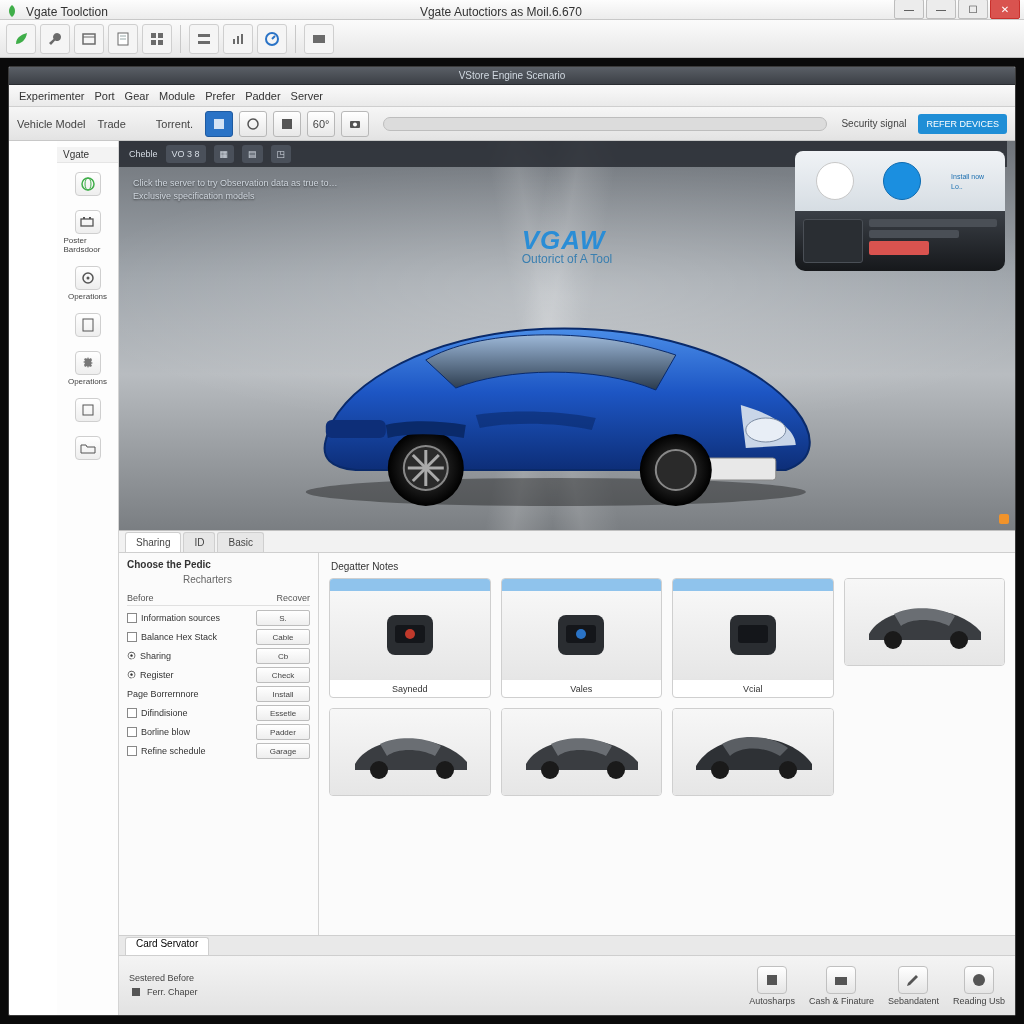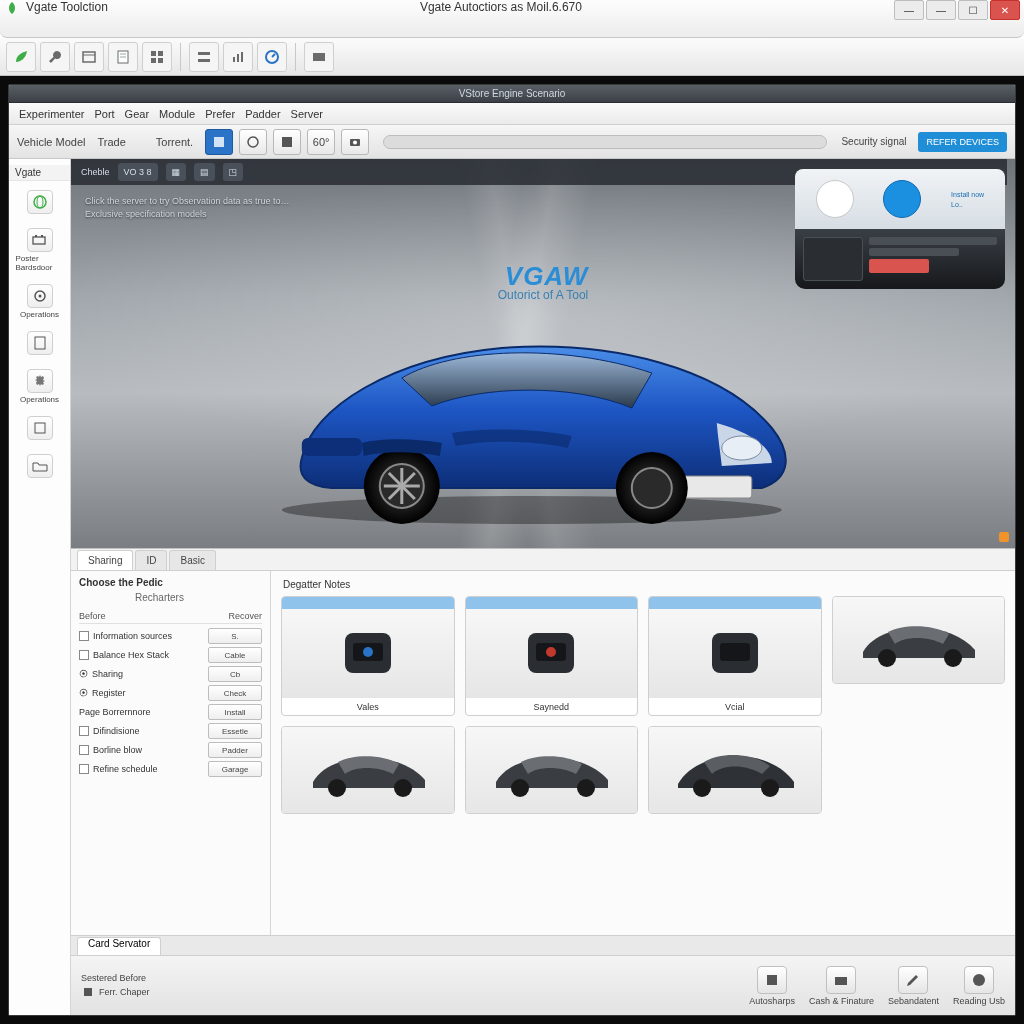--- a/index.html
+++ b/index.html
@@ -1,19 +1,19 @@
 <!DOCTYPE html>
 <html><head>
 <meta charset="utf-8">
 <style>
   * { box-sizing: border-box; margin: 0; padding: 0; font-family: "Segoe UI", Tahoma, sans-serif; }
   body { width: 1024px; height: 1024px; background: #000; overflow: hidden; }
   .window { width: 1024px; height: 1024px; background: #fff; display: flex; flex-direction: column; }
   
-  .titlebar { height: 38px; background: linear-gradient(#fdfdfd,#ececec); border-bottom: 1px solid #c8c8c8; display: flex; align-items: flex-start; padding: 0 4px; font-size: 12px; color: #333; border-radius: 7px; }
+  .titlebar { height: 20px; background: linear-gradient(#fdfdfd,#ececec); border-bottom: 1px solid #c8c8c8; display: flex; align-items: flex-end; padding: 0 4px; font-size: 12px; color: #333; }
   .titlebar .app-icon { width: 16px; height: 16px; margin-right: 6px; display:inline-flex; align-items:center; justify-content:center; }
   .titlebar .title-left { flex: 0 0 auto; }
   .titlebar .title-center { flex: 1; text-align: center; color:#333; }
   .titlebar .win-controls { display: flex; gap: 2px; }
   .win-btn { width: 30px; height: 20px; background:#ececec; border:1px solid #bdbdbd; border-radius:2px; display:flex; align-items:center; justify-content:center; font-size:10px; color:#333; }
   .win-btn.close { background:#d9534f; color:#fff; border-color:#c9302c; }
   
   .toolbar { height: 38px; background: linear-gradient(#fbfbfb,#e7e7e7); border-bottom: 1px solid #c0c0c0; display:flex; align-items:center; padding:0 6px; gap:4px; }
   .tbbtn { width: 30px; height: 30px; background:#f5f5f5; border:1px solid #cfcfcf; border-radius:3px; display:flex; align-items:center; justify-content:center; color:#555; }
   .tbsep { width:1px; height:28px; background:#c8c8c8; margin:0 4px; }
@@ -26,36 +26,36 @@
   
   .mini-tb { height:34px; background:linear-gradient(#f6f6f6,#e3e3e3); border-bottom:1px solid #c8c8c8; display:flex; align-items:center; padding:0 8px; gap:6px; font-size:11px; color:#444; }
   .mini-tb .label { margin-right:6px; }
   .mini-btn { width:28px; height:26px; border:1px solid #b8b8b8; background:linear-gradient(#fff,#e8e8e8); border-radius:3px; display:flex; align-items:center; justify-content:center; font-size:11px; color:#444;text-align:center; }
   .mini-btn.accent { background:#2a73c6; color:#fff; border-color:#1e5aa0; }
   .progress { flex:1; height:14px; background:#dcdcdc; border:1px solid #bdbdbd; border-radius:7px; margin:0 8px; }
   .link-right { font-size:10px; color:#444; margin-right:6px; }
   .pill { height:20px; background:#1f8ed6; color:#fff; border-radius:3px; padding:0 8px; display:flex; align-items:center; font-size:9px; }
   
   .body-split { flex:1; display:flex; min-height:0; }
-  .leftbar { width:62px; background:#fdfdfd; border-right:1px solid #d4d4d4; display:flex; flex-direction:column; align-items:center; padding-top:6px; gap:6px; }
+  .leftbar { width:62px; background:#fdfdfd; border-right:1px solid #d4d4d4; display:flex; flex-direction:column; align-items:center; padding-top:6px; gap:6px;margin-left:48px; }
   .leftbar .header { width:100%; font-size:10px; color:#333; padding:2px 6px; border-bottom:1px solid #e5e5e5; background:#f3f3f3; }
   .side-item { width:48px; display:flex; flex-direction:column; align-items:center; gap:2px; font-size:8px; color:#444; padding:3px 0; }
   .side-item .ico { width:26px; height:24px; border:1px solid #cfcfcf; border-radius:4px; background:linear-gradient(#fff,#eee); display:flex; align-items:center; justify-content:center; color:#555; }
   .main-area { flex:1; display:flex; flex-direction:column; min-width:0; }
   
   .hero { position:relative; height:390px; background:linear-gradient(180deg,#6f747a 0%,#9ea4aa 35%,#b8bcc0 60%,#7a7e82 100%); overflow:hidden; border-bottom:1px solid #c0c0c0; }
   .road { position:absolute; inset:0; background:
     radial-gradient(ellipse 80% 50% at 50% 40%, rgba(255,255,255,0.25), transparent 70%),
     linear-gradient(100deg, transparent 45%, rgba(255,255,255,0.15) 48%, transparent 52%),
     linear-gradient(80deg, transparent 45%, rgba(255,255,255,0.12) 48%, transparent 52%);
   }
   .hero-strip { position:absolute; top:0; left:0; right:8px; height:26px; background:rgba(40,44,50,0.85); display:flex; align-items:center; gap:8px; padding:0 10px; color:#d6dde5; font-size:9px; }
   .hero-strip .chip { height:18px; padding:0 6px; background:#4a505a; border-radius:3px; display:flex; align-items:center; }
   .hero-text { position:absolute; top:36px; left:14px; color:#cfd6de; font-size:9px; line-height:1.4; max-width:300px; text-shadow:0 1px 2px rgba(0,0,0,0.6); }
-  .brand { position:absolute; top:102px; left:50%; transform:translateX(-50%); text-align:right; }
+  .brand { position:absolute; top:84px; left:50%; transform:translateX(-50%); text-align:left; }
   .brand .logo { font-size:26px; font-weight:700; font-style:italic; color:#2a8dd6; letter-spacing:1px; }
   .brand .tag { font-size:12px; color:#3a7fb0; margin-top:-4px; }
   .car { position:absolute; bottom:20px; left:50%; transform:translateX(-52%); }
   .promo-card { position:absolute; top:10px; right:10px; width:210px; }
   .promo-top { height:60px; background:linear-gradient(#f0f3f6,#d6dde3); border-radius:8px 8px 0 0; display:flex; align-items:center; justify-content:space-around; padding:6px; }
   .promo-circle { width:38px; height:38px; border-radius:50%; background:#fff; border:1px solid #c8c8c8; }
   .promo-circle.blue { background:#1b8fe0; border-color:#0e6bb0; }
   .promo-side { display:flex; flex-direction:column; gap:3px; }
   .promo-side .l { font-size:7px; color:#1b6fb0; }
   .promo-dark { background:linear-gradient(#3a3f46,#16181b); border-radius:0 0 10px 10px; padding:8px; display:flex; gap:6px; }
@@ -437,35 +437,35 @@
             <div class="grid-area">
               <div class="grid-head">Degatter Notes</div>
               <div class="grid">
 
                 <div class="tile">
                   <div class="cap"></div>
                   <div class="img">
                       <svg width="70" height="60" viewBox="0 0 70 60">
                         <rect x="12" y="10" width="46" height="40" rx="8" fill="#2a2d31"></rect>
                         <rect x="20" y="20" width="30" height="18" rx="3" fill="#14161a"></rect>
-                        <circle cx="35" cy="29" r="5" fill="#2a73c6"></circle>
-                      </svg>
-                    </div>
-                  <div class="name">Vales</div>
+                        <circle cx="35" cy="29" r="5" fill="#c0392b"></circle>
+                      </svg>
+                    </div>
+                  <div class="name">Saynedd</div>
                 </div>
                 <div class="tile">
                   <div class="cap"></div>
                   <div class="img">
                       <svg width="70" height="60" viewBox="0 0 70 60">
                         <rect x="12" y="10" width="46" height="40" rx="8" fill="#2a2d31"></rect>
                         <rect x="20" y="20" width="30" height="18" rx="3" fill="#14161a"></rect>
-                        <circle cx="35" cy="29" r="5" fill="#c0392b"></circle>
-                      </svg>
-                    </div>
-                  <div class="name">Saynedd</div>
+                        <circle cx="35" cy="29" r="5" fill="#2a73c6"></circle>
+                      </svg>
+                    </div>
+                  <div class="name">Vales</div>
                 </div>
                 <div class="tile">
                   <div class="cap"></div>
                   <div class="img">
                       <svg width="70" height="60" viewBox="0 0 70 60">
                         <rect x="12" y="10" width="46" height="40" rx="8" fill="#2a2d31"></rect>
                         <rect x="20" y="20" width="30" height="18" rx="3" fill="#14161a"></rect>
                       </svg>
                     </div>
                   <div class="name">Vcial</div>

